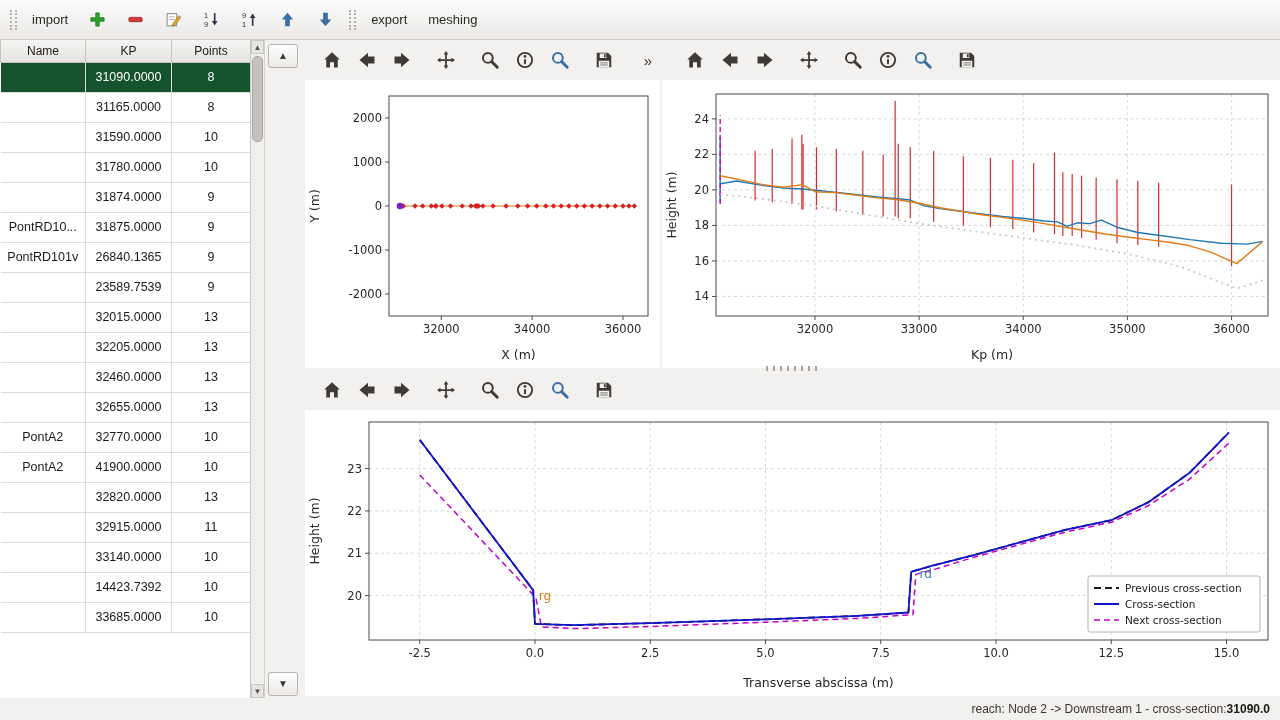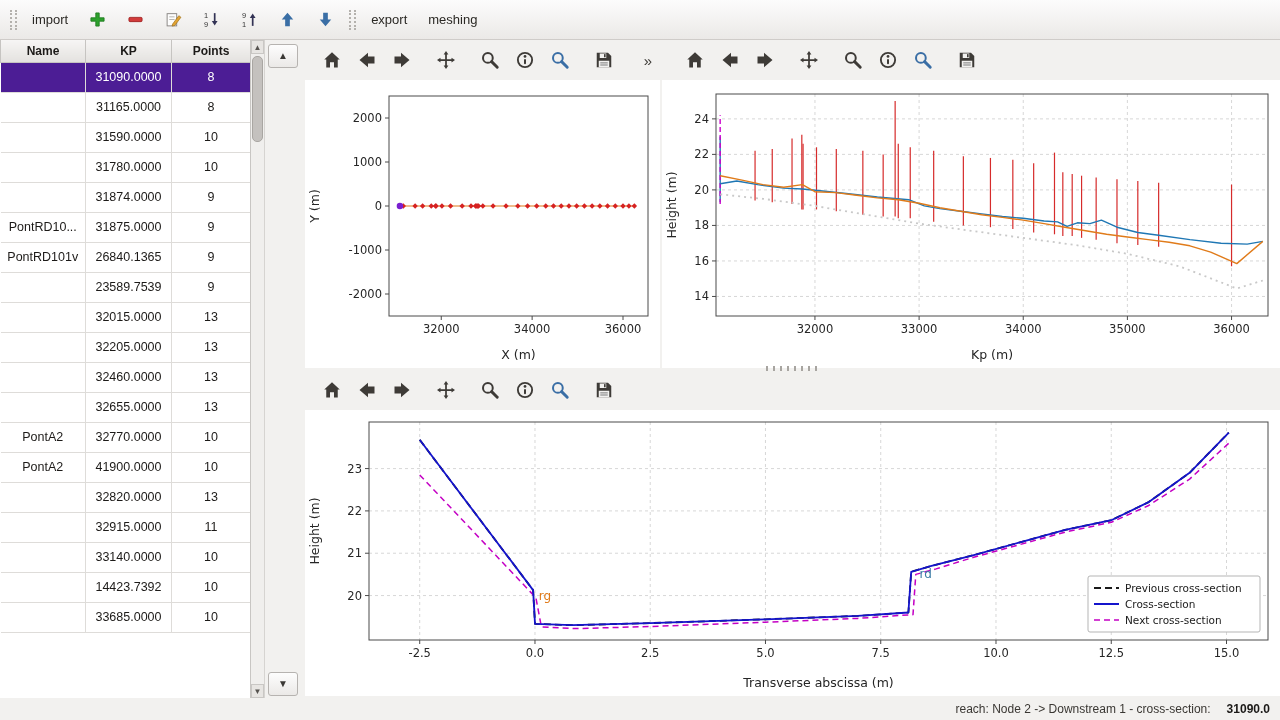--- a/index.html
+++ b/index.html
@@ -13,24 +13,24 @@
   .tb-btn{display:flex;align-items:center;gap:4px;padding:3px 6px;border:none;background:transparent;
        font:inherit;color:#2b2925;cursor:default}
   .tb-icn{width:17px;height:17px;display:block}
   .handle{width:7px;height:20px;border-left:2px dotted #b4b1ad;border-right:2px dotted #b4b1ad}
 
   
   .xs-table-wrap{position:absolute;left:0;top:40px;width:251px;height:658px;background:#fff;
        border-right:1px solid #c8c6c3;overflow:hidden}
   table{border-collapse:collapse;width:100%;table-layout:fixed}
   th{height:22px;background:linear-gradient(#f6f5f4,#e4e2df);border:1px solid #c6c4c1;border-top:none;
-       font-size:12px;font-weight:bold;color:#1c1a18}
+       font-size:12px;font-weight:normal;color:#1c1a18}
   td{height:30px;border-right:1px solid #dedcd9;border-bottom:1px solid #dedcd9;text-align:center;
        font-size:12.5px;color:#1c1a18;white-space:nowrap;overflow:hidden;text-overflow:ellipsis;background:#fff}
-  tr.selected td{background:#4c1d95;color:#fff}
+  tr.selected td{background:#14532d;color:#fff}
 
   
   .vscroll{position:absolute;left:251px;top:40px;width:14px;height:658px;background:#f0efed;border-right:1px solid #d6d4d1}
   .vscroll .arrow{position:absolute;left:0;width:13px;height:14px;font-size:8px;line-height:14px;text-align:center;
        color:#55524e;background:#e7e5e2;border:1px solid #c9c7c4}
   .vscroll .thumb{position:absolute;left:1px;top:16px;width:11px;height:86px;background:#c4c1be;
        border:1px solid #a9a6a2;border-radius:5px}
   .side-btn{position:absolute;left:268px;width:30px;height:24px;background:linear-gradient(#fdfdfd,#ebe9e7);
        border:1px solid #b6b3b0;border-radius:3px;font-size:10px;color:#3a3835;text-align:center;line-height:22px}
 
@@ -44,21 +44,21 @@
   .overflow{margin-left:auto;margin-right:8px;font-size:15px;color:#3e3b37}
 
   
   .figure{position:absolute;background:#fff}
   .split-h{position:absolute;left:766px;top:366px;width:54px;height:5px;
        background:repeating-linear-gradient(to right,#a8a5a1 0 2px,transparent 2px 7px)}
 
   
   .status{position:absolute;left:0;top:698px;width:1280px;height:22px;display:flex;justify-content:flex-end;
        align-items:center;padding-right:10px;font-size:12px;color:#3a3733;background:#f2f1ef}
-  .status b{margin-left:16px;color:#1c1a18}
+  .status b{margin-left:0;color:#1c1a18}
 </style>
 </head>
 <body>
 
 <div class="toolbar-top">
   <div class="handle"></div>
   <button class="tb-btn">
     <span>import</span>
   </button>
   <button class="tb-btn">

